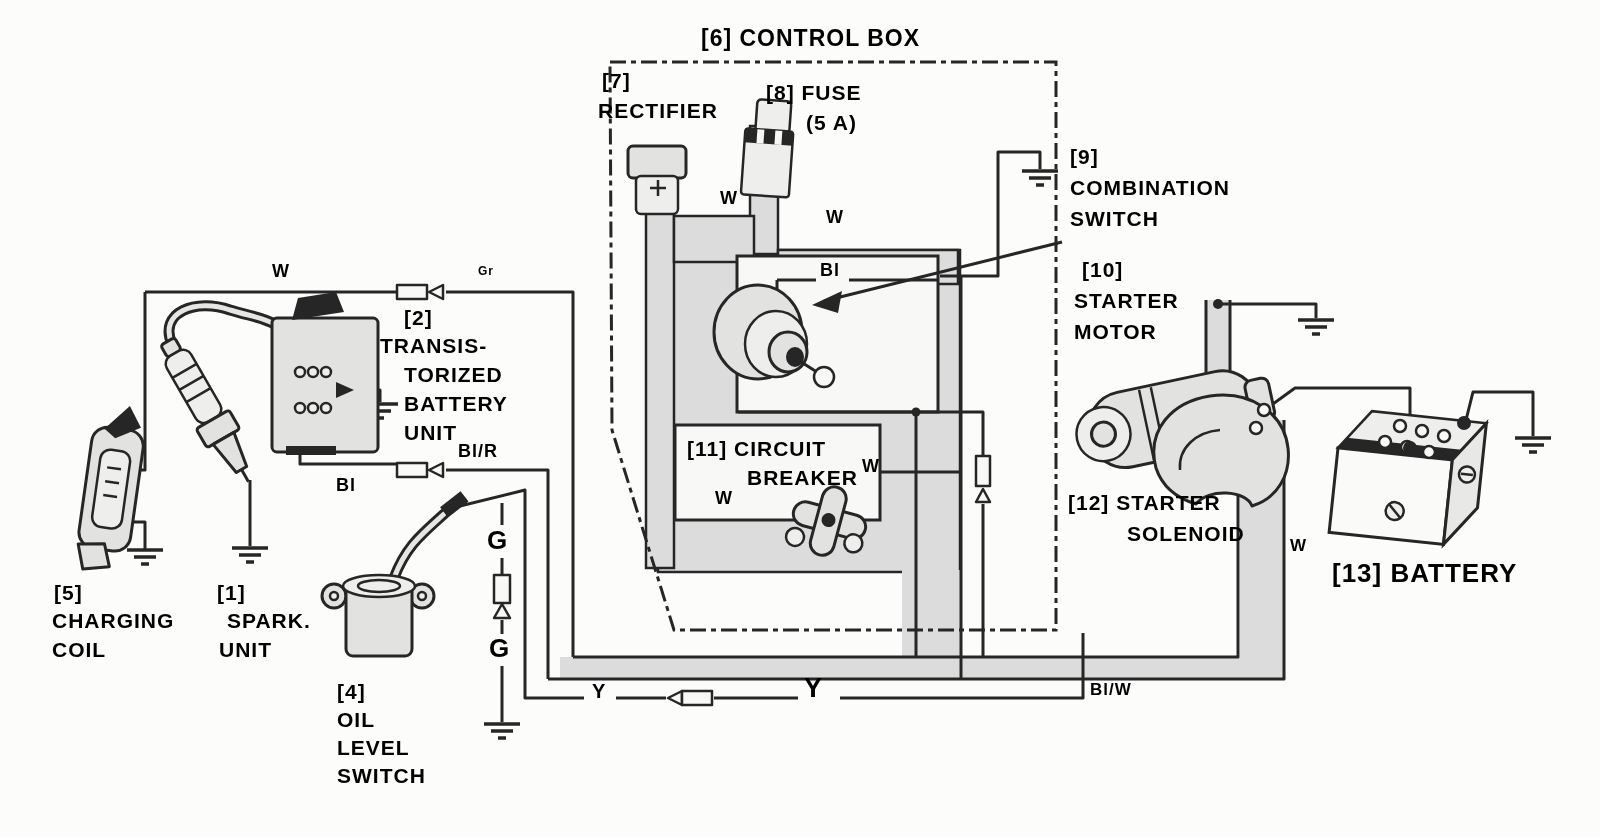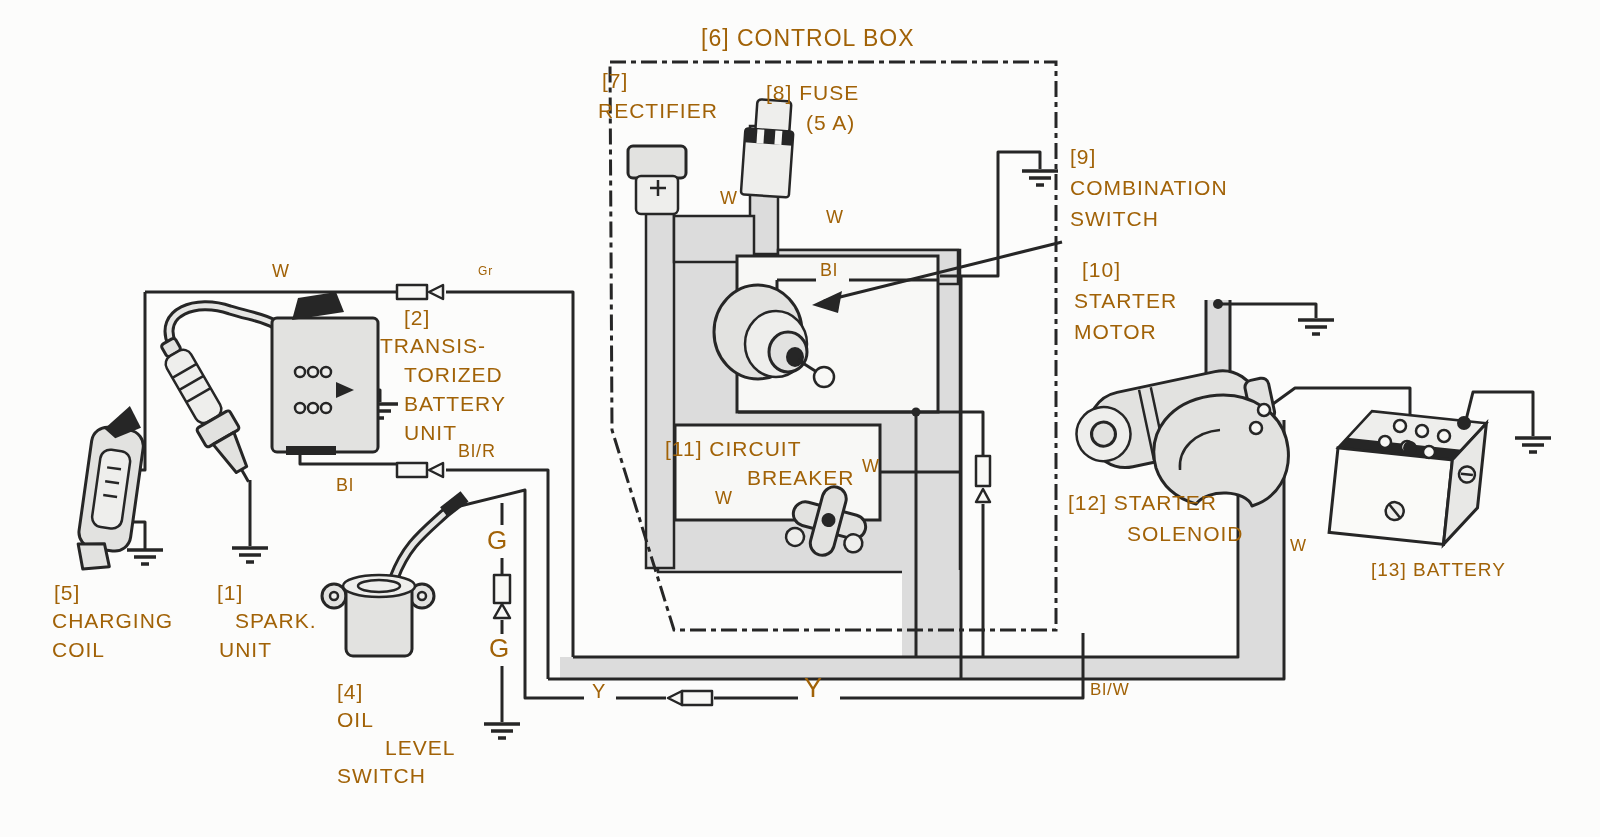--- a/index.html
+++ b/index.html
@@ -19,21 +19,21 @@
   .whitebox{fill:var(--paper);stroke:var(--line);stroke-width:3;}
   .comp{fill:var(--comp);stroke:var(--line);stroke-width:3;stroke-linejoin:round;}
   .comp2{fill:#eeeeec;stroke:var(--line);stroke-width:2.5;}
   .dark{fill:var(--line);stroke:none;}
   .conn{fill:var(--paper);stroke:var(--line);stroke-width:2.5;stroke-linejoin:round;}
   .dash{stroke:var(--line);stroke-width:3;fill:none;stroke-dasharray:16 5 5 5;}
   .tube{stroke:var(--line);stroke-width:11;fill:none;stroke-linecap:round;}
   .tube-in{stroke:#e6e6e4;stroke-width:5;fill:none;stroke-linecap:round;}
   #label-layer{position:absolute;left:0;top:0;width:100%;height:100%;}
   .lbl{
-    position:absolute; font-weight:normal; color:#a16207; white-space:nowrap;
+    position:absolute; font-weight:bold; color:#000000; white-space:nowrap;
     letter-spacing:1px; line-height:1.05; transform:none;
   }
 </style>
 </head>
 <body>
 
 <div id="canvas">
 
   <svg id="art" width="1600" height="837" viewBox="0 0 1600 837">
 
@@ -267,34 +267,34 @@
       <div class="lbl" style="left: 1070px; top: 177px; font-size: 21px;">COMBINATION</div>
       <div class="lbl" style="left: 1070px; top: 208px; font-size: 21px;">SWITCH</div>
       <div class="lbl" style="left: 1082px; top: 259px; font-size: 21px;">[10]</div>
       <div class="lbl" style="left: 1074px; top: 290px; font-size: 21px;">STARTER</div>
       <div class="lbl" style="left: 1074px; top: 321px; font-size: 21px;">MOTOR</div>
       <div class="lbl" style="left: 404px; top: 307px; font-size: 21px;">[2]</div>
       <div class="lbl" style="left: 380px; top: 335px; font-size: 21px;">TRANSIS-</div>
       <div class="lbl" style="left: 404px; top: 364px; font-size: 21px;">TORIZED</div>
       <div class="lbl" style="left: 404px; top: 393px; font-size: 21px;">BATTERY</div>
       <div class="lbl" style="left: 404px; top: 422px; font-size: 21px;">UNIT</div>
-      <div class="lbl" style="left: 665px; top: 438px; font-size: 21px;">[11] CIRCUIT</div>
+      <div class="lbl" style="left: 687px; top: 438px; font-size: 21px;">[11] CIRCUIT</div>
       <div class="lbl" style="left: 747px; top: 467px; font-size: 21px;">BREAKER</div>
       <div class="lbl" style="left: 1068px; top: 492px; font-size: 21px;">[12] STARTER</div>
       <div class="lbl" style="left: 1127px; top: 523px; font-size: 21px;">SOLENOID</div>
-      <div class="lbl" style="left: 1332px; top: 560px; font-size: 19px; margin-left: 39px;">[13] BATTERY</div>
+      <div class="lbl" style="left: 1332px; top: 560px; font-size: 26px;">[13] BATTERY</div>
       <div class="lbl" style="left: 54px; top: 582px; font-size: 21px;">[5]</div>
       <div class="lbl" style="left: 52px; top: 610px; font-size: 21px;">CHARGING</div>
       <div class="lbl" style="left: 52px; top: 639px; font-size: 21px;">COIL</div>
       <div class="lbl" style="left: 217px; top: 582px; font-size: 21px;">[1]</div>
-      <div class="lbl" style="left: 235px; top: 610px; font-size: 21px;">SPARK.</div>
+      <div class="lbl" style="left: 227px; top: 610px; font-size: 21px;">SPARK.</div>
       <div class="lbl" style="left: 219px; top: 639px; font-size: 21px;">UNIT</div>
       <div class="lbl" style="left: 337px; top: 681px; font-size: 21px;">[4]</div>
       <div class="lbl" style="left: 337px; top: 709px; font-size: 21px;">OIL</div>
-      <div class="lbl" style="left: 337px; top: 737px; font-size: 21px; margin-left: 48px;">LEVEL</div>
+      <div class="lbl" style="left: 337px; top: 737px; font-size: 21px;">LEVEL</div>
       <div class="lbl" style="left: 337px; top: 765px; font-size: 21px;">SWITCH</div>
       <div class="lbl" style="left: 272px; top: 262px; font-size: 18px;">W</div>
       <div class="lbl" style="left: 478px; top: 265px; font-size: 12px;">Gr</div>
       <div class="lbl" style="left: 336px; top: 476px; font-size: 18px;">Bl</div>
       <div class="lbl" style="left: 458px; top: 442px; font-size: 18px;">Bl/R</div>
       <div class="lbl" style="left: 720px; top: 189px; font-size: 18px;">W</div>
       <div class="lbl" style="left: 826px; top: 208px; font-size: 18px;">W</div>
       <div class="lbl" style="left: 820px; top: 261px; font-size: 18px;">Bl</div>
       <div class="lbl" style="left: 862px; top: 457px; font-size: 18px;">W</div>
       <div class="lbl" style="left: 715px; top: 489px; font-size: 18px;">W</div>

